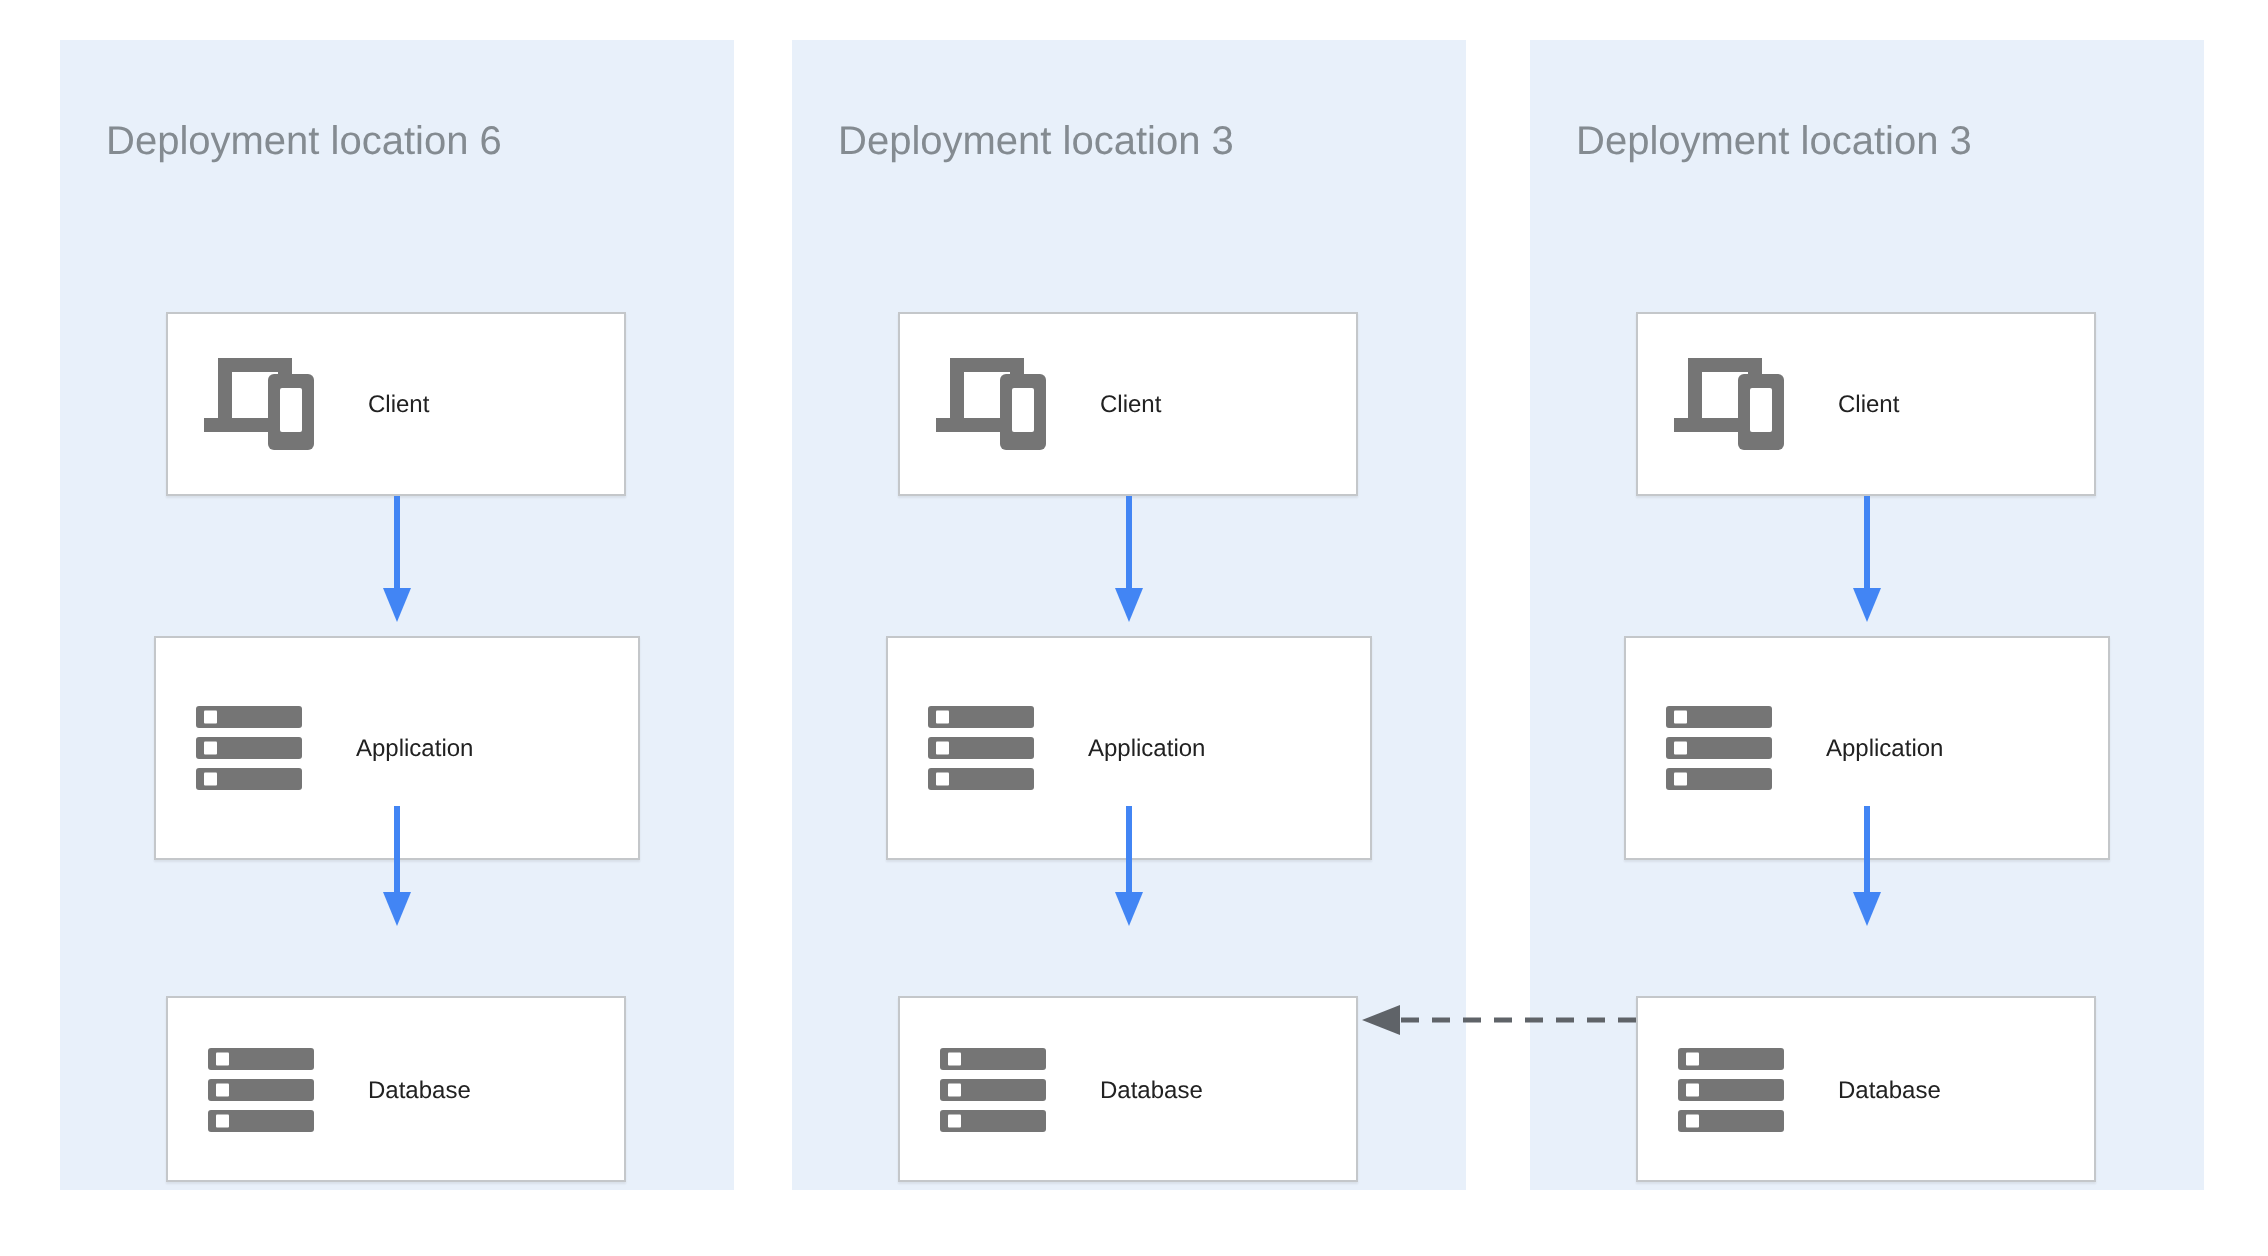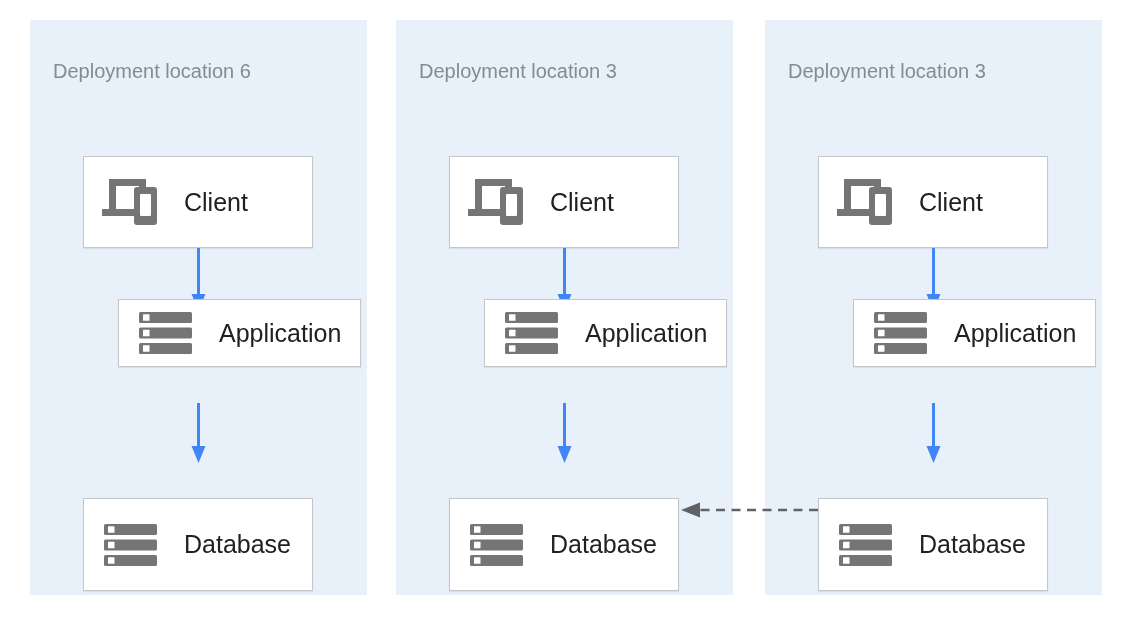--- a/index.html
+++ b/index.html
@@ -45,34 +45,34 @@
   .node {
     position: absolute;
     background: var(--box-bg);
     border: 1px solid var(--box-border);
     box-shadow: 0 1px 1px rgba(0,0,0,0.07);
     display: flex;
     align-items: center;
     padding-left: 18px;
   }
   .node-client      { left: 53px; top: 136px; width: 230px; height: 92px; }
-  .node-application { left: 47px; top: 279px; width: 243px; height: 68px; margin-left: 41px; }
+  .node-application { left: 47px; top: 298px; width: 243px; height: 112px; }
   .node-database    { left: 53px; top: 443px; width: 230px; height: 93px; margin-top: 35px; }
 
   .node-icon {
     width: 56px;
     display: flex;
     justify-content: center;
     align-items: center;
     color: var(--icon-gray);
     flex: 0 0 56px;
   }
   .node-label {
     margin-left: 26px;
-    font-size: 25px;
+    font-size: 12px;
     color: var(--label-color);
     white-space: nowrap;
   }
 
   .flow-arrow {
     position: absolute;
     left: 160px;
     width: 17px;
     color: var(--flow-blue);
   }

